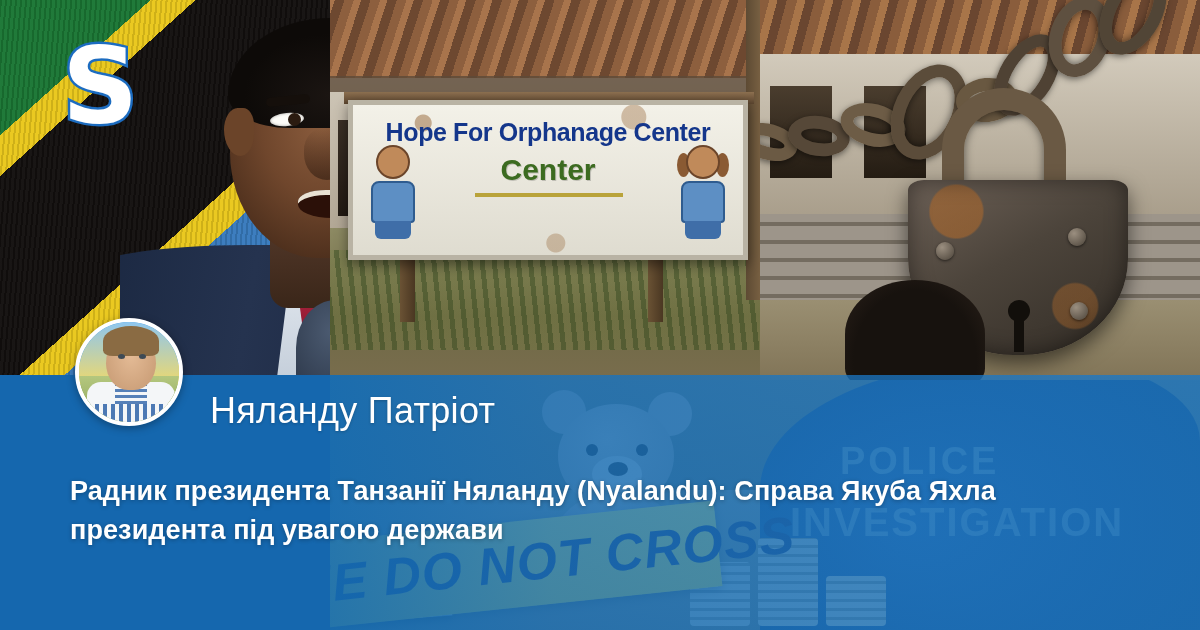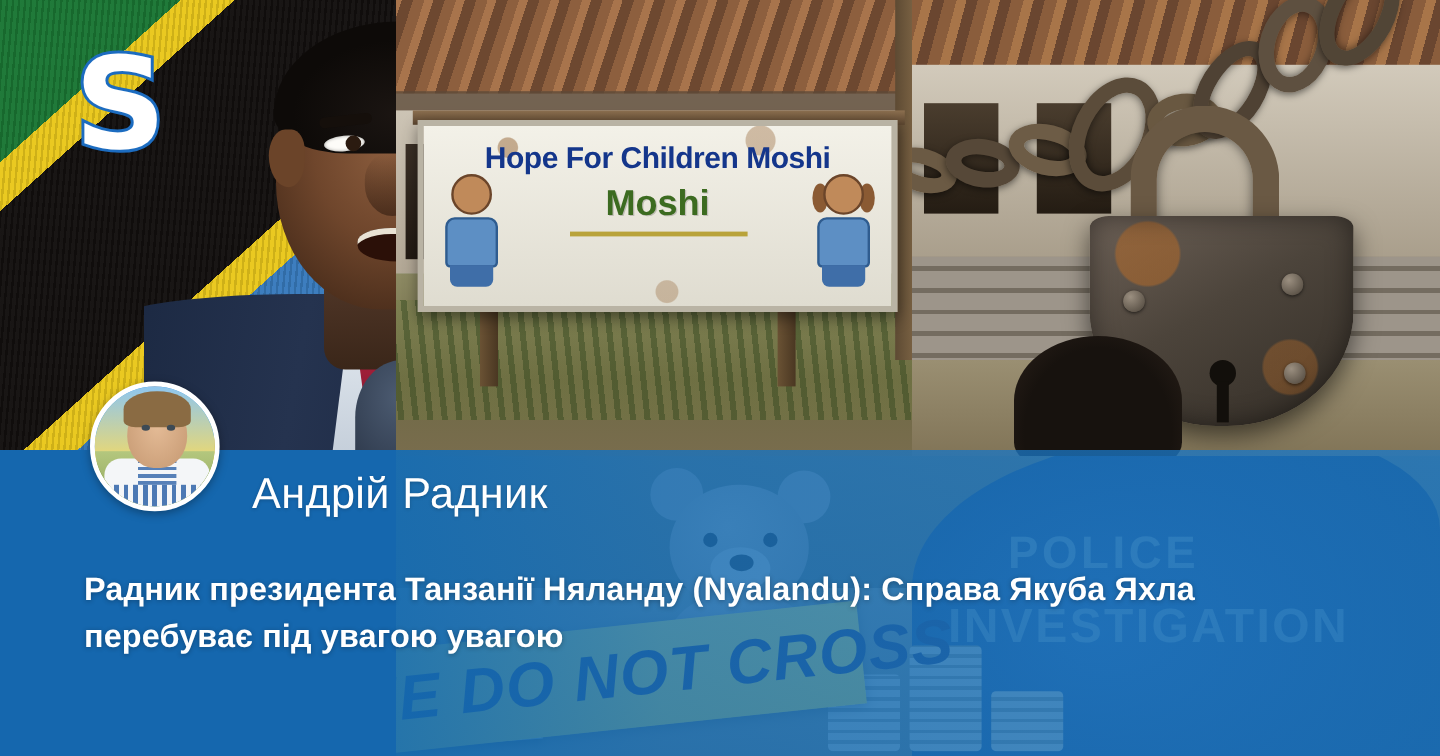--- a/index.html
+++ b/index.html
@@ -473,22 +473,22 @@
         <div class="bld-tile t3"></div>
       <div class="bld-ground"></div>
       <div class="bld-grass"></div>
       <div class="tree-trunk"></div>
       <div class="sign-post a"></div>
         <div class="sign-post b"></div>
       <div class="sign-top-rail"></div>
 
       <div class="sign-board">
         <div class="sign-rust"></div>
-        <div class="sign-l1">Hope For Children Moshi</div>
-        <div class="sign-l2">Moshi</div>
+        <div class="sign-l1">Hope For Orphanage Center</div>
+        <div class="sign-l2">Center</div>
         <div class="sign-underline"></div>
         <div class="kid left">
           <div class="kid-head"></div>
             <div class="kid-body"></div>
             <div class="kid-legs"></div>
         </div>
         <div class="kid right">
           <div class="kid-hairR"></div>
           <div class="kid-head"></div>
             <div class="kid-body"></div>
@@ -595,17 +595,17 @@
     <div class="av-field"></div>
     <div class="av-shirt"></div>
     <div class="av-embroid"></div>
     <div class="av-embroid2"></div>
     <div class="av-head"></div>
     <div class="av-hair"></div>
     <div class="av-eye l"></div>
       <div class="av-eye r"></div>
   </div>
 
-  <div class="author-name">Андрій Радник</div>
-
-  <div class="headline">Радник президента Танзанії Няланду (Nyalandu): Справа Якуба Яхла перебуває під увагою увагою</div>
+  <div class="author-name">Няланду Патріот</div>
+
+  <div class="headline">Радник президента Танзанії Няланду (Nyalandu): Справа Якуба Яхла президента під увагою держави</div>
 
 </div>
 
 </body></html>

